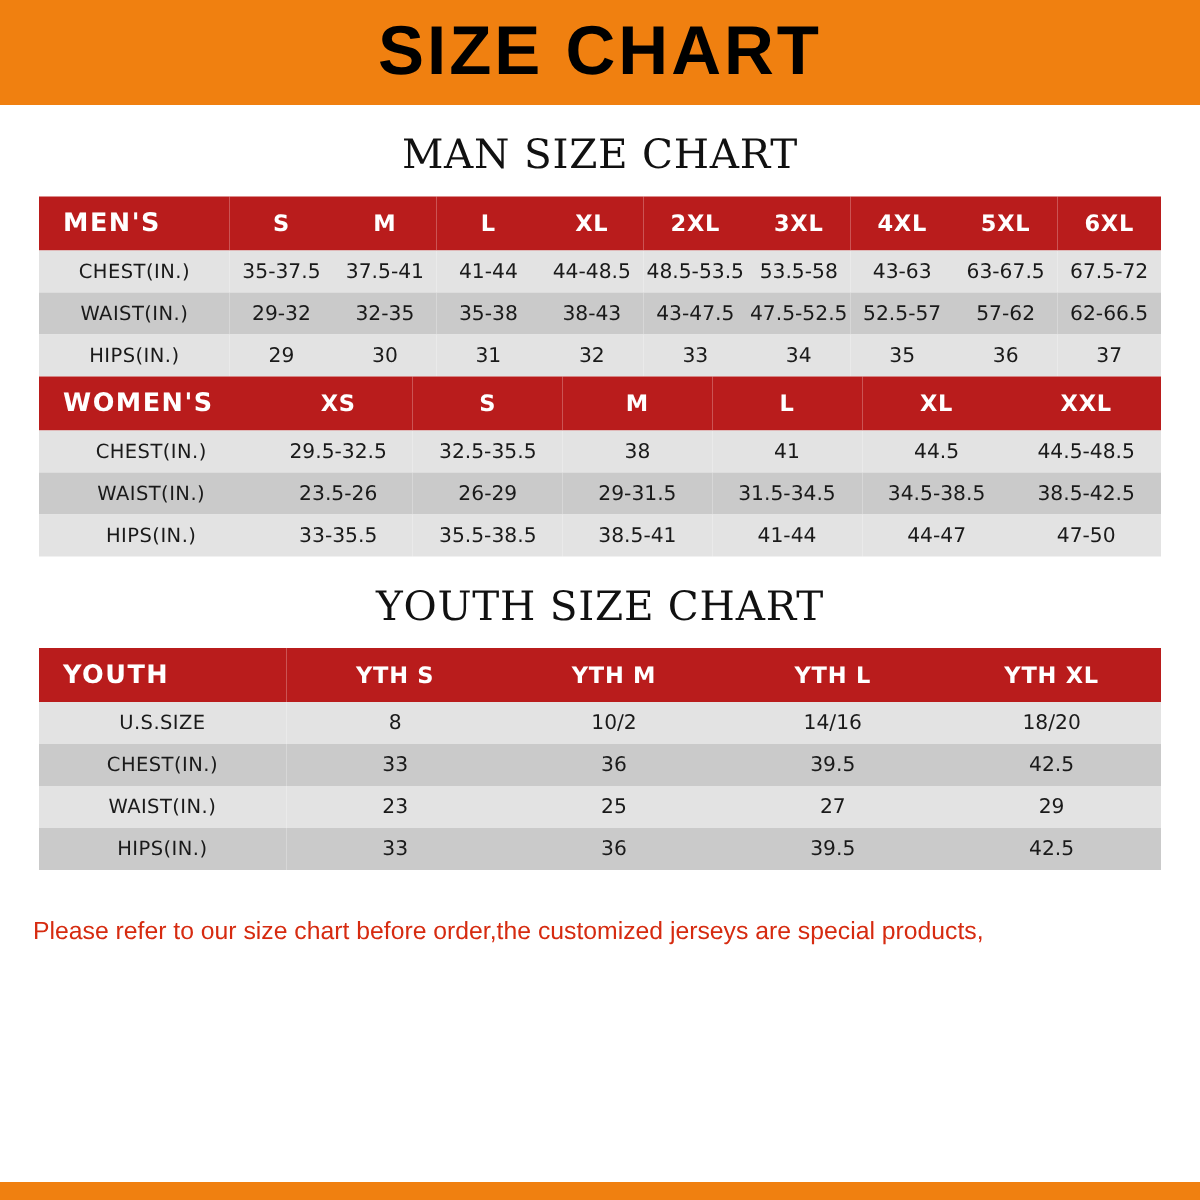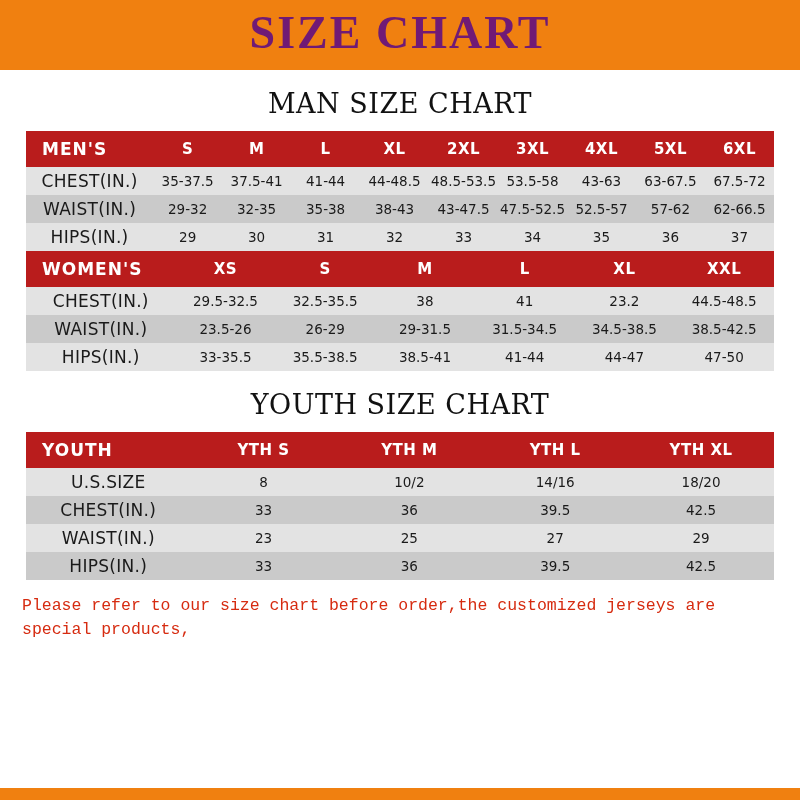--- a/index.html
+++ b/index.html
@@ -32,25 +32,25 @@
     content: "";
     position: absolute;
     top: 0;
     width: 38px;
     height: 100%;
     background: #ffffff;
   }
   .header-band::before { left: 165px; display: none; }
   .header-band::after { right: 165px; display: none; }
   .header-title {
-    font-family: Liberation Serif, serif;
+    font-family: Liberation Sans, sans-serif;
     font-weight: bold;
     font-size: 46px;
     letter-spacing: 2px;
-    color: #701a75;
+    color: #000000;
     line-height: 1;
     margin: 0;
     padding-bottom: 4px;
   }
   
   .section { padding: 0 26px; }
   .section-title {
     text-align: center;
     font-family: "DejaVu Serif", serif;
     font-weight: normal;
@@ -87,30 +87,30 @@
     text-align: left;
     padding-left: 16px;
     font-size: 17px;
     letter-spacing: 1px;
   }
   tbody tr.light td { background: #e3e3e3; }
   tbody tr.dark td  { background: #cacaca; }
   tbody td.rowlabel {
     font-weight: normal;
     letter-spacing: 0.3px;
-    font-size: 17px;
+    font-size: 13px;
     text-align: center;
   }
   
   .footer-note {
-    padding: 14px 22px 0 22px;
+    padding: 30px 22px 0 22px;
     color: #d62b10;
     font-size: 16.5px;
     line-height: 1.45;
-    font-family: Liberation Mono, monospace;
+    font-family: Liberation Sans, sans-serif;
     text-align: left;
   }
   .footer-bar {
     position: absolute;
     left: 0; bottom: 0;
     width: 100%;
     height: 12px;
     background: #f08010;
   }
 </style>
@@ -194,21 +194,21 @@
             <th>XXL</th>
           </tr>
       </thead>
       <tbody id="women-body">
           <tr class="light">
             <td class="rowlabel">CHEST(IN.)</td>
             <td>29.5-32.5</td>
             <td>32.5-35.5</td>
             <td>38</td>
             <td>41</td>
-            <td>23.2</td>
+            <td>44.5</td>
             <td>44.5-48.5</td>
           </tr>
           <tr class="dark">
             <td class="rowlabel">WAIST(IN.)</td>
             <td>23.5-26</td>
             <td>26-29</td>
             <td>29-31.5</td>
             <td>31.5-34.5</td>
             <td>34.5-38.5</td>
             <td>38.5-42.5</td>

